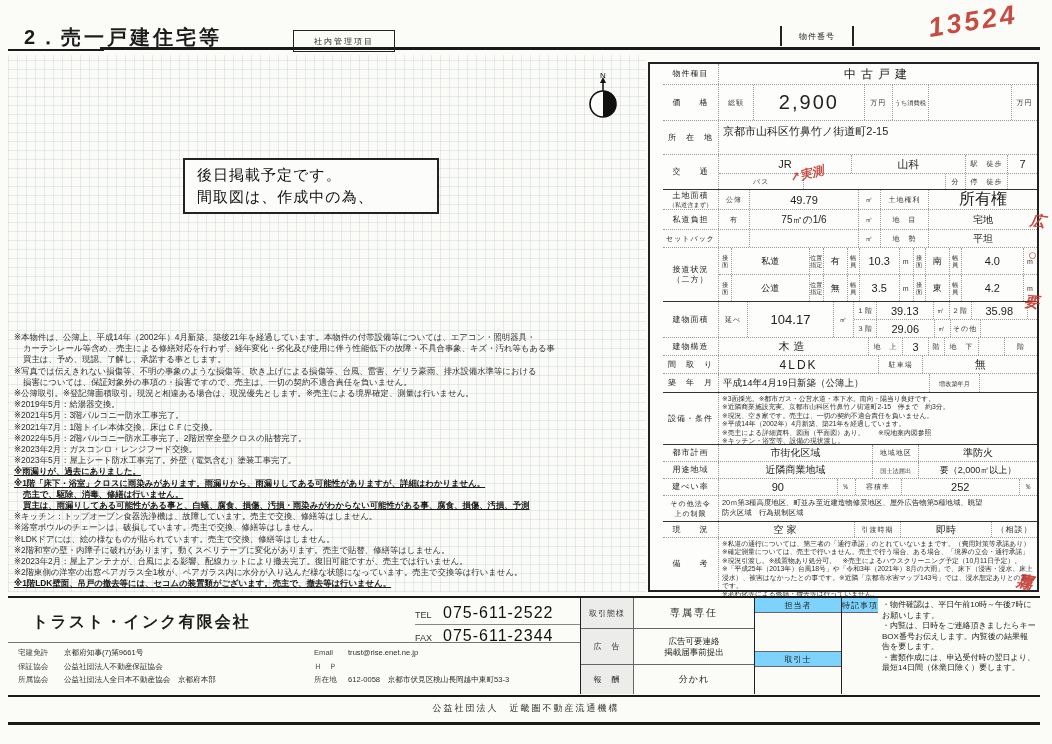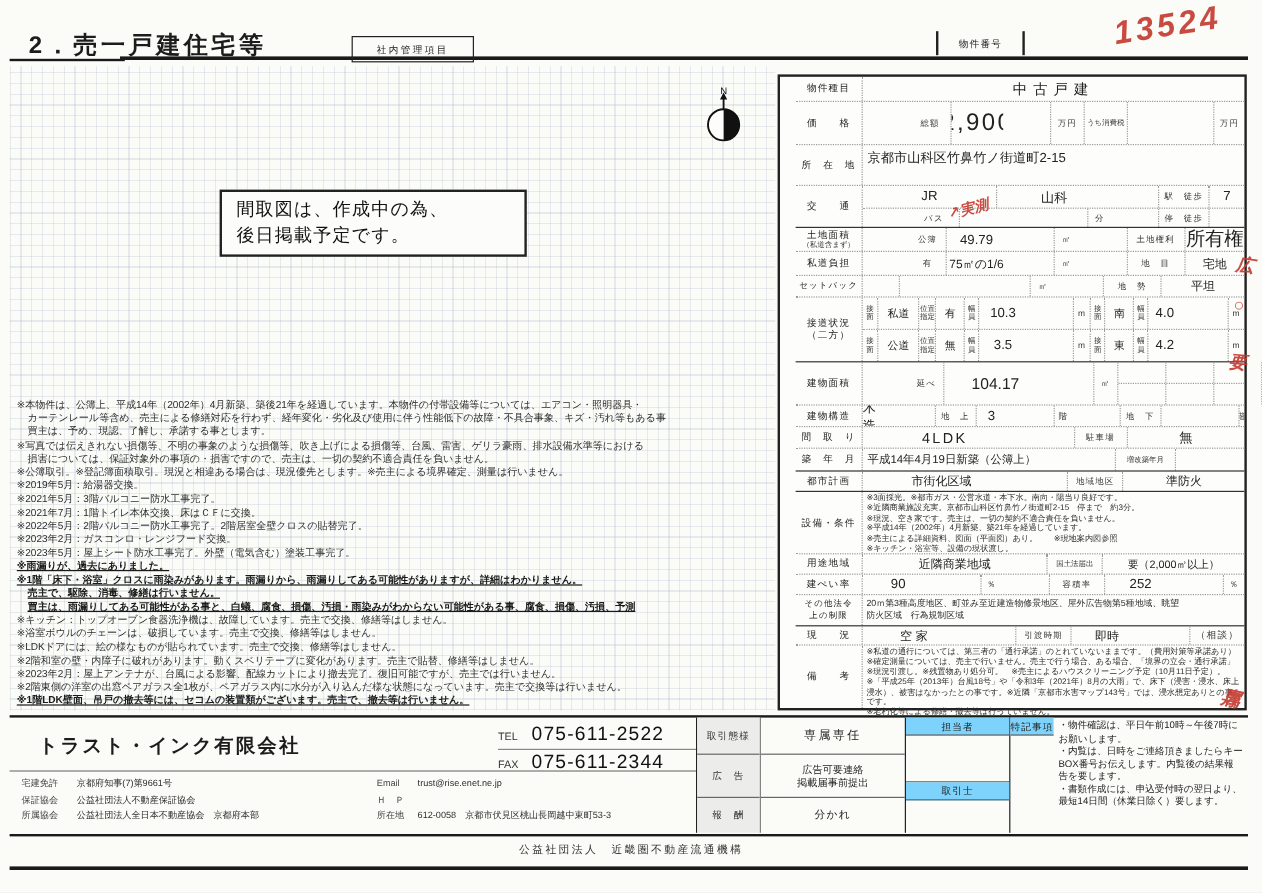--- a/index.html
+++ b/index.html
@@ -28,21 +28,21 @@
   .panel{position:absolute;left:648px;top:62px;width:391px;height:530px;border:2px solid #222;background:#fdfdfb;
          display:flex;flex-direction:column;box-sizing:border-box;padding-left:13px;}
   .prow{display:flex;flex-direction:row;box-sizing:border-box;border-top:1px dotted #9a9a9a;min-height:0;}
   .prow:first-child{border-top:none;}
   .prow.thick{border-top:1.5px solid #333;}
   .plbl{width:56px;flex:0 0 56px;border-right:1px dotted #9a9a9a;display:flex;flex-direction:column;align-items:center;justify-content:center;
         font-size:8px;letter-spacing:1px;text-align:center;line-height:10px;box-sizing:border-box;}
   .pbody{flex:1;display:flex;flex-direction:row;min-width:0;box-sizing:border-box;}
   .c{display:flex;align-items:center;justify-content:center;border-left:1px dotted #9a9a9a;box-sizing:border-box;min-width:0;overflow:hidden;}
   .c:first-child{border-left:none;}
-  .sm{font-size:7px;letter-spacing:1px;color:#333;margin-left:39px;}
+  .sm{font-size:7px;letter-spacing:1px;color:#333;}
   .xs{font-size:6.2px;line-height:7px;letter-spacing:0;color:#333;text-align:center;}
   .val{font-size:11px;}
   .big{font-size:20px;letter-spacing:2px;}
   .col{display:flex;flex-direction:column;flex:1;min-width:0;}
   .subrow{display:flex;flex-direction:row;flex:1;border-top:1px dotted #9a9a9a;box-sizing:border-box;min-height:0;}
   .subrow:first-child{border-top:none;}
   .tinylist{font-size:6.8px;line-height:8.4px;padding:2px 3px;color:#2d2d2d;flex:1;}
   .leftText{justify-content:flex-start;padding-left:4px;}
   
   .band{position:absolute;left:8px;top:596px;width:1032px;height:101px;border-top:2.5px solid #1a1a1a;border-bottom:2.5px solid #1a1a1a;box-sizing:border-box;}
@@ -96,22 +96,22 @@
     <div class="compass">
       <svg width="38" height="52" viewBox="0 0 38 52">
         <text x="19" y="9" font-size="8" text-anchor="middle" fill="#111">N</text>
         <line x1="19" y1="11" x2="19" y2="22" stroke="#111" stroke-width="1.5"></line>
         <polygon points="19,8 16,14 22,14" fill="#111"></polygon>
         <circle cx="19" cy="35" r="13" fill="#fdfdfb" stroke="#111" stroke-width="1.6"></circle>
         <path d="M19,22 A13,13 0 0 1 19,48 Z" fill="#111"></path>
       </svg>
     </div>
     <div class="notice-box">
+      <div>後日掲載予定です。</div>
       <div>間取図は、作成中の為、</div>
-      <div>後日掲載予定です。</div>
     </div>
     <div class="notes">
         <div>※本物件は、公簿上、平成14年（2002年）4月新築、築後21年を経過しています。本物件の付帯設備等については、エアコン・照明器具・</div>
         <div class="ind1">カーテンレール等含め、売主による修繕対応を行わず、経年変化・劣化及び使用に伴う性能低下の故障・不具合事象、キズ・汚れ等もある事</div>
         <div class="ind1">買主は、予め、現認、了解し、承諾する事とします。</div>
         <div>※写真では伝えきれない損傷等、不明の事象のような損傷等、吹き上げによる損傷等、台風、雷害、ゲリラ豪雨、排水設備水準等における</div>
         <div class="ind1">損害については、保証対象外の事項の・損害ですので、売主は、一切の契約不適合責任を負いません。</div>
         <div>※公簿取引。※登記簿面積取引。現況と相違ある場合は、現況優先とします。※売主による境界確定、測量は行いません。</div>
         <div>※2019年5月：給湯器交換。</div>
         <div>※2021年5月：3階バルコニー防水工事完了。</div>
@@ -307,43 +307,43 @@
 
     <div class="prow" style="height:19px">
       <div class="plbl">築　年　月</div>
       <div class="pbody">
         <div class="c leftText" style="flex:1.5;font-size:9.5px">平成14年4月19日新築（公簿上）</div>
         <div class="c xs" style="width:50px">増改築年月</div>
         <div class="c" style="width:58px"></div>
       </div>
     </div>
 
-    <div class="prow thick" style="height:17px">
-      <div class="plbl">都市計画</div>
-      <div class="pbody">
-        <div class="c val" style="flex:1.3;font-size:10px">市街化区域</div>
-        <div class="c sm" style="width:46px">地域地区</div>
-        <div class="c val" style="flex:1;font-size:10px">準防火</div>
-      </div>
-    </div>
-
     <div class="prow thick" style="height:52px">
       <div class="plbl">設備・条件</div>
       <div class="pbody">
           <div class="tinylist">
             <div>※3面採光。※都市ガス・公営水道・本下水。南向・陽当り良好です。</div>
             <div>※近隣商業施設充実。京都市山科区竹鼻竹ノ街道町2-15　停まで　約3分。</div>
             <div>※現況、空き家です。売主は、一切の契約不適合責任を負いません。</div>
             <div>※平成14年（2002年）4月新築、築21年を経過しています。</div>
             <div>※売主による詳細資料、図面（平面図）あり。　　※現地案内図参照</div>
             <div>※キッチン・浴室等、設備の現状渡し。</div>
           </div>
         </div>
     </div>
 
+    <div class="prow thick" style="height:17px">
+      <div class="plbl">都市計画</div>
+      <div class="pbody">
+        <div class="c val" style="flex:1.3;font-size:10px">市街化区域</div>
+        <div class="c sm" style="width:46px">地域地区</div>
+        <div class="c val" style="flex:1;font-size:10px">準防火</div>
+      </div>
+    </div>
+
     <div class="prow" style="height:17px">
       <div class="plbl">用途地域</div>
       <div class="pbody">
         <div class="c val" style="flex:1.3;font-size:10px">近隣商業地域</div>
         <div class="c xs" style="width:46px">国土法届出</div>
         <div class="c val" style="flex:1;font-size:9px">要（2,000㎡以上）</div>
       </div>
     </div>
 
     <div class="prow" style="height:17px">

